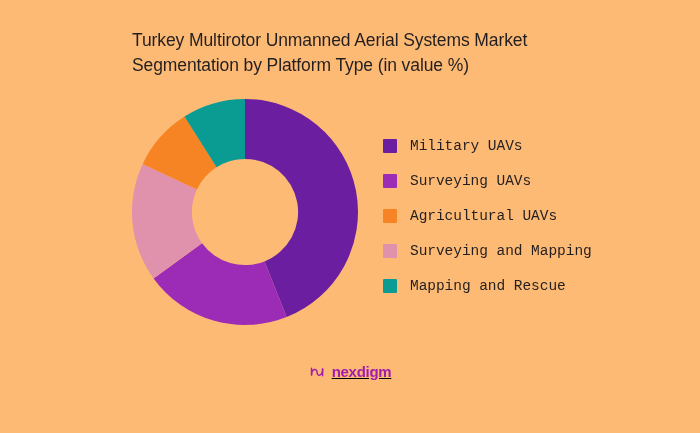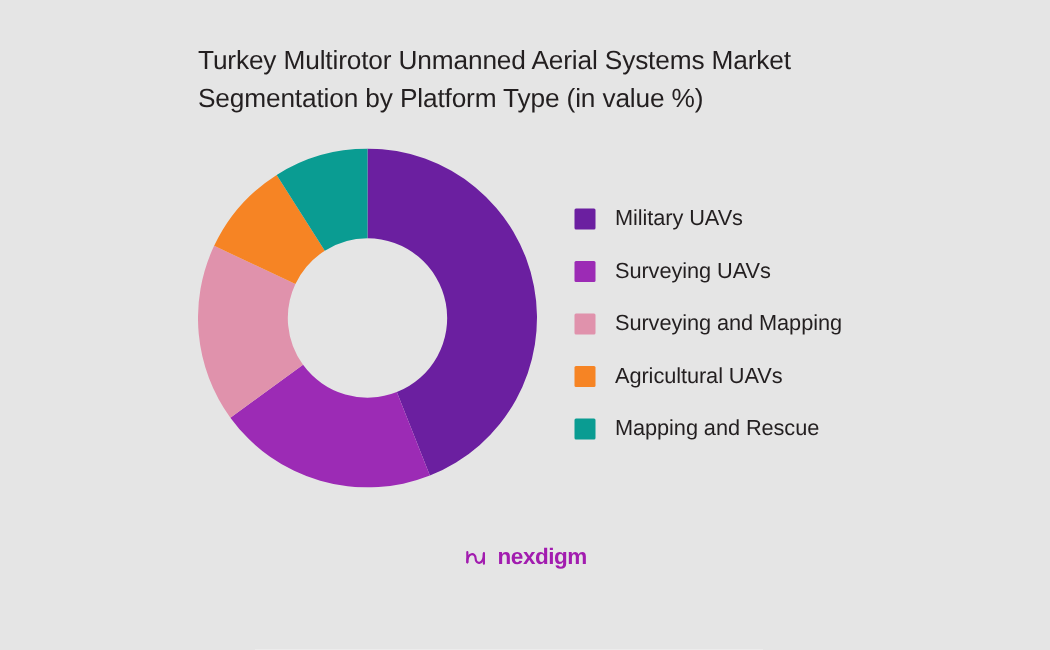--- a/index.html
+++ b/index.html
@@ -10,21 +10,21 @@
     width: 700px;
     height: 433px;
     background: #ffffff;
     font-family: "Liberation Sans", sans-serif;
     overflow: hidden;
     position: relative;
   }
   #page-root {
     position: absolute;
     inset: 0;
-    background: #e5e5e5;
+    background: #fdba74;
   }
   .chart-title {
     position: absolute;
     left: 132px;
     top: 28px;
     width: 470px;
     font-size: 17.5px;
     line-height: 25px;
     color: #231f20;
     letter-spacing: -0.1px;
@@ -59,30 +59,32 @@
     height: 14px;
     flex: 0 0 14px;
     border-radius: 1px;
   }
   .legend-label {
     margin-left: 13px;
     font-size: 14.5px;
     color: #231f20;
     letter-spacing: -0.05px;
     white-space: nowrap;
+    font-family: Liberation Mono, monospace;
   }
   .brand {
     position: absolute;
     left: 0;
     right: 0;
     top: 363px;
     display: flex;
     align-items: center;
     justify-content: center;
     gap: 6px;
+    text-decoration: underline;
   }
   .brand-mark {
     width: 17px;
     height: 17px;
     display: block;
   }
   .brand-text {
     font-size: 15px;
     font-weight: 700;
     color: #a21caf;
@@ -112,26 +114,26 @@
   <div class="legend">
     <div class="legend-item">
       <span class="legend-swatch" style="background: rgb(107, 31, 160);"></span>
       <span class="legend-label">Military UAVs</span>
     </div>
     <div class="legend-item">
       <span class="legend-swatch" style="background: rgb(156, 43, 181);"></span>
       <span class="legend-label">Surveying UAVs</span>
     </div>
     <div class="legend-item">
+      <span class="legend-swatch" style="background: rgb(246, 132, 36);"></span>
+      <span class="legend-label">Agricultural UAVs</span>
+    </div>
+    <div class="legend-item">
       <span class="legend-swatch" style="background: rgb(224, 146, 172);"></span>
       <span class="legend-label">Surveying and Mapping</span>
-    </div>
-    <div class="legend-item">
-      <span class="legend-swatch" style="background: rgb(246, 132, 36);"></span>
-      <span class="legend-label">Agricultural UAVs</span>
     </div>
     <div class="legend-item">
       <span class="legend-swatch" style="background: rgb(10, 156, 146);"></span>
       <span class="legend-label">Mapping and Rescue</span>
     </div>
   </div>
 
   <div class="brand">
     <svg class="brand-mark" viewBox="0 0 20 20">
       <path d="M3 14 C3 6, 9.5 6, 9.5 11 C9.5 16, 16 16, 16 7" fill="none" stroke="#a21caf" stroke-width="1.7" stroke-linecap="round"></path>

